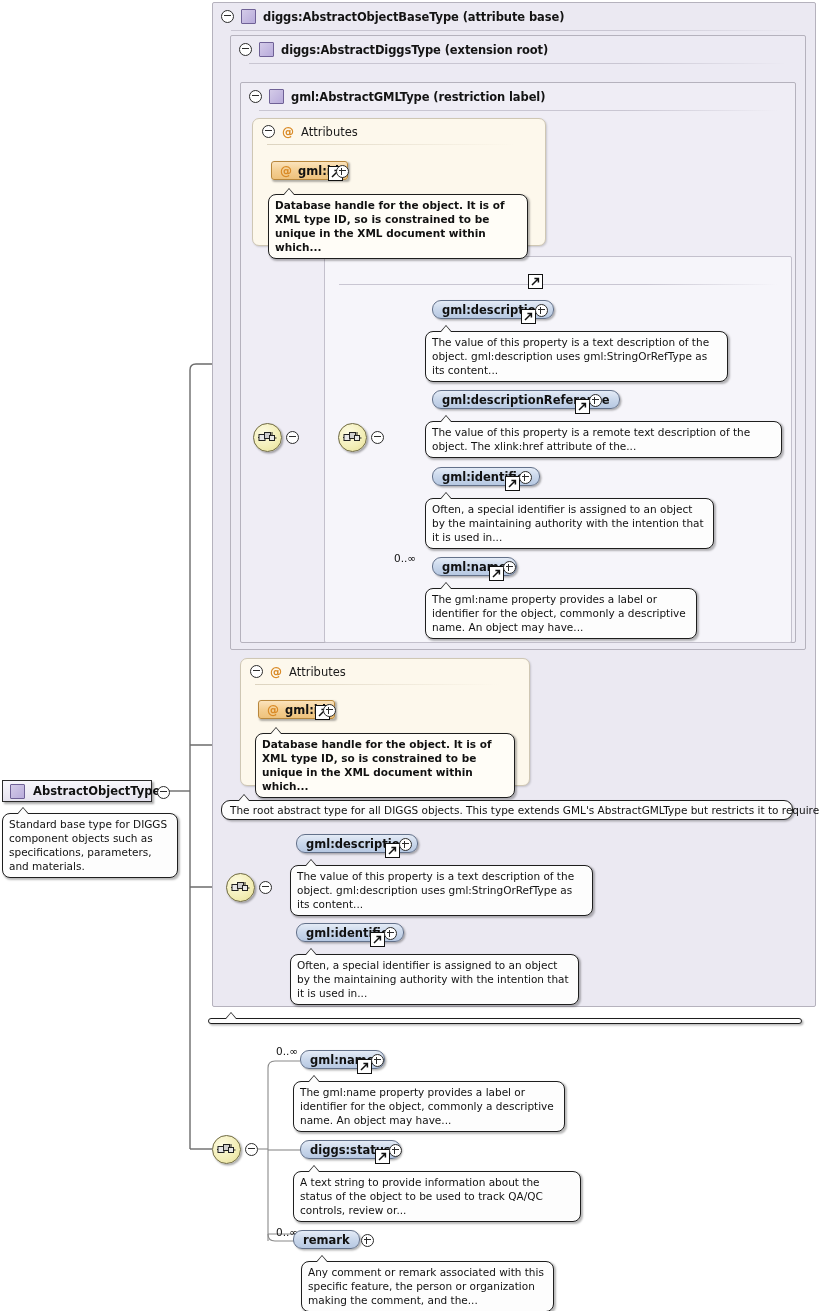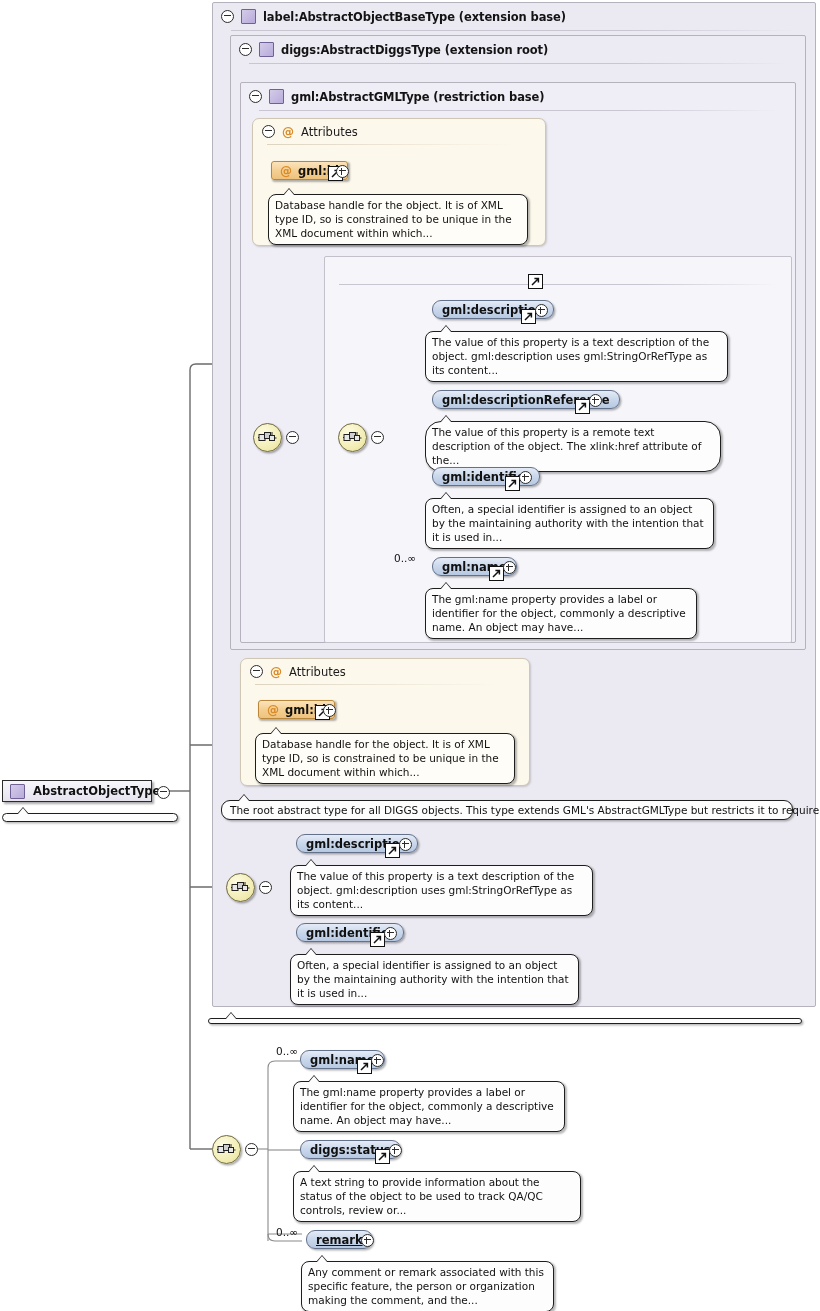--- a/index.html
+++ b/index.html
@@ -109,21 +109,21 @@
   .pill .lbl{pointer-events:none;}
 
   
   .note{
     position:absolute;box-sizing:border-box;
     background:#fdfdfd;border:1px solid #1e1e1e;border-radius:8px;
     padding:3px 6px 4px 6px;
     font-size:10.5px;line-height:1.34;color:#111;
     box-shadow:1.5px 1.5px 2px rgba(0,0,0,.28);
   }
-  .note.inattr{background:#fffdf7;}
+  .note.inattr{background:#fffdf7;font-weight:bold;}
   .note .tri{
     position:absolute;left:14px;top:-7px;width:0;height:0;
     border-left:6px solid transparent;border-right:6px solid transparent;
     border-bottom:7px solid #1e1e1e;
   }
   .note .tri i{
     position:absolute;left:-5px;top:1px;width:0;height:0;
     border-left:5px solid transparent;border-right:5px solid transparent;
     border-bottom:6px solid #fdfdfd;display:block;
   }
@@ -201,39 +201,39 @@
     <path d="M268,1150 H300"></path>
     <path d="M268,1241 Q268,1248 275,1248 H302" transform="translate(0,-7)"></path>
     <path d="M268,1234 H302"></path>
   </g>
 </svg>
 
 <div class="tbox" style="left:212px;top:2px;width:604px;height:1005px;">
   <div class="tbox-head">
     <span class="circ"></span>
     <span class="ic-type"></span>
-    <span>label:AbstractObjectBaseType (extension base)</span>
+    <span>diggs:AbstractObjectBaseType (attribute base)</span>
   </div>
   <div class="tbox-rule"></div>
 </div>
 
 <div class="tbox inner" style="left:230px;top:35px;width:576px;height:615px;">
   <div class="tbox-head">
     <span class="circ"></span>
     <span class="ic-type"></span>
     <span>diggs:AbstractDiggsType (extension root)</span>
   </div>
   <div class="tbox-rule"></div>
 </div>
 
 <div class="tbox inner2" style="left:240px;top:82px;width:556px;height:561px;">
   <div class="tbox-head">
     <span class="circ"></span>
     <span class="ic-type"></span>
-    <span>gml:AbstractGMLType (restriction base)</span>
+    <span>gml:AbstractGMLType (restriction label)</span>
   </div>
   <div class="tbox-rule"></div>
 </div>
 
 <div class="tbox" style="left:324px;top:256px;width:468px;height:387px;background:#f6f5fa;border-color:#c3c0cc;">
   <div class="tbox-rule" style="left:14px;right:14px;"></div>
   <div class="extref" style="left:203px;top:17px;">
     <svg width="9" height="9" viewBox="0 0 9 9">
         <path d="M1 8 L7 2 M3.4 1.6 H7.4 V5.6" stroke="#111" stroke-width="1.5" fill="none"></path>
       </svg>
@@ -303,21 +303,21 @@
 
 <div class="pill elem" style="left:432px;top:390px;">
   <span class="lbl">gml:descriptionReference</span>
 </div>
 <div class="extref" style="left:575px;top:399px;">
   <svg width="9" height="9" viewBox="0 0 9 9">
       <path d="M1 8 L7 2 M3.4 1.6 H7.4 V5.6" stroke="#111" stroke-width="1.5" fill="none"></path>
     </svg>
 </div>
 <span class="circ plus" style="position:absolute;left:589px;top:394px;"></span>
-<div class="note" style="left:425px;top:421px;width:296px;border-radius:16px;">
+<div class="note" style="left:425px;top:421px;width:357px;">
   <span class="tri">
       <i></i>
     </span>
   <span>The value of this property is a remote text description of the object. The xlink:href attribute of the...</span>
 </div>
 
 <div class="pill elem" style="left:432px;top:467px;">
   <span class="lbl">gml:identifier</span>
 </div>
 <div class="extref" style="left:505px;top:476px;">
@@ -377,20 +377,21 @@
 
 <div class="typenode" style="left:2px;top:780px;width:150px;">
   <span class="ic-type"></span>
   <span>AbstractObjectType</span>
 </div>
 <span class="circ" style="position:absolute;left:157px;top:786px;"></span>
 <div class="note" style="left:2px;top:813px;width:176px;">
   <span class="tri">
       <i></i>
     </span>
+  <span>Standard base type for DIGGS component objects such as specifications, parameters, and materials.</span>
 </div>
 
 <div class="note oneline" style="left:221px;top:800px;width:572px;">
   <span class="tri" style="left:16px;">
       <i></i>
     </span>
   <span>The root abstract type for all DIGGS objects. This type extends GML's AbstractGMLType but restricts it to require a...</span>
 </div>
 
 <div class="note oneline" style="left:208px;top:1018px;width:594px;">
@@ -478,21 +479,21 @@
 </div>
 <span class="circ plus" style="position:absolute;left:389px;top:1144px;"></span>
 <div class="note" style="left:293px;top:1171px;width:288px;">
   <span class="tri">
       <i></i>
     </span>
   <span>A text string to provide information about the status of the object to be used to track QA/QC controls, review or...</span>
 </div>
 
 <span class="card" style="left:276px;top:1226px;">0..∞</span>
-<div class="pill elem" style="left:306px;top:1230px;text-decoration:underline;">
+<div class="pill elem" style="left:293px;top:1230px;">
   <span class="lbl">remark</span>
 </div>
 <span class="circ plus" style="position:absolute;left:361px;top:1234px;"></span>
 <div class="note" style="left:301px;top:1261px;width:253px;">
   <span class="tri">
       <i></i>
     </span>
   <span>Any comment or remark associated with this specific feature, the person or organization making the comment, and the...</span>
 </div>
 

